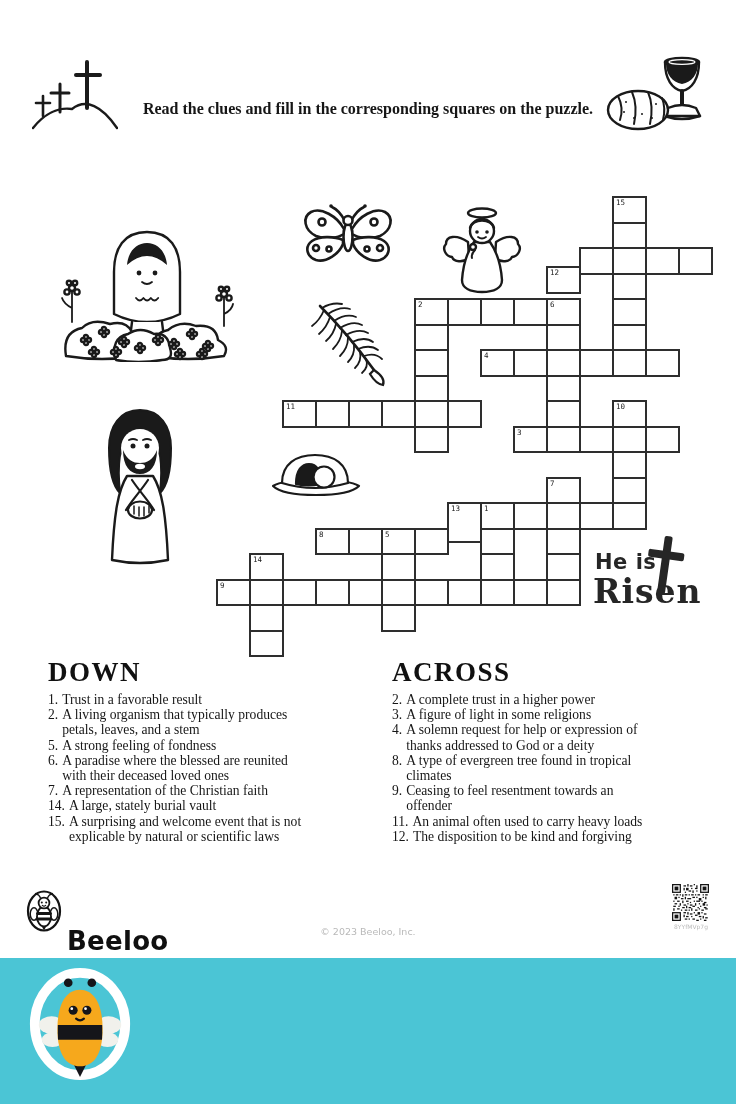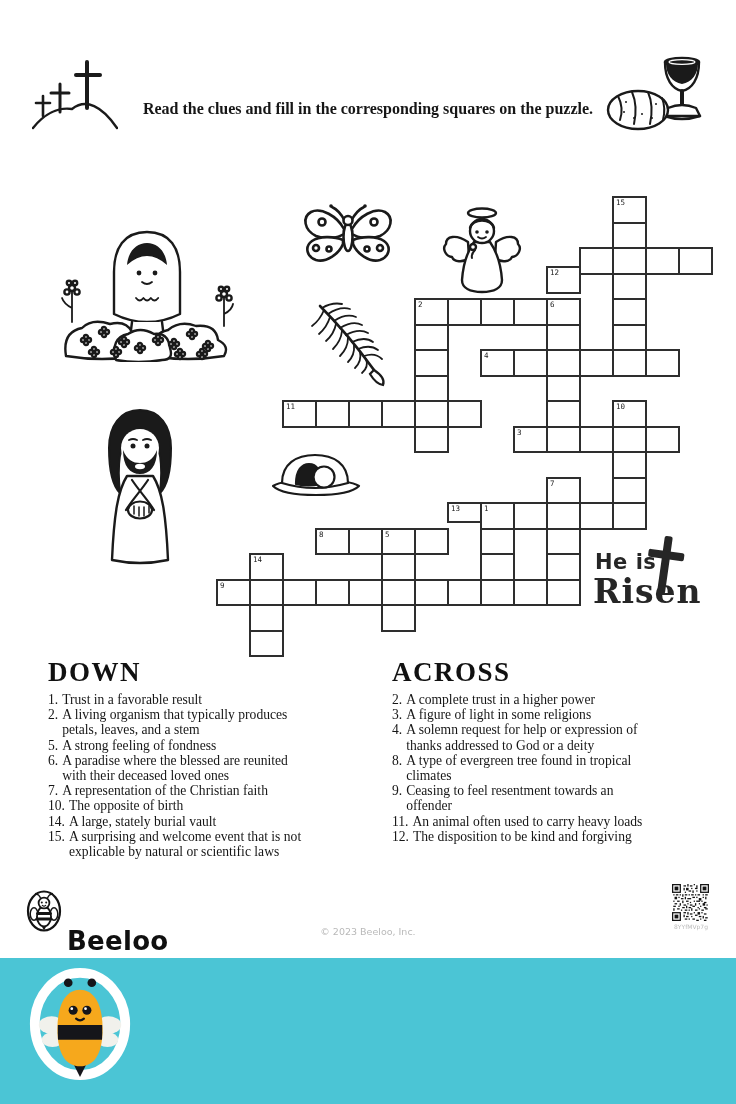--- a/index.html
+++ b/index.html
@@ -264,21 +264,21 @@
       </div>
       <div class="cell" style="left: 579px; top: 425.5px; width: 35px; height: 27.5px; border-color: rgb(46, 46, 46);"></div>
       <div class="cell" style="left: 645px; top: 425.5px; width: 35px; height: 27.5px; border-color: rgb(46, 46, 46);"></div>
       <div class="cell" style="left: 546px; top: 476.5px; width: 35px; height: 27.5px; border-color: rgb(46, 46, 46);">
         <span class="cellnum">7</span>
       </div>
       <div class="cell" style="left: 546px; top: 502px; width: 35px; height: 27.5px; border-color: rgb(46, 46, 46);"></div>
       <div class="cell" style="left: 546px; top: 527.5px; width: 35px; height: 27.5px; border-color: rgb(46, 46, 46);"></div>
       <div class="cell" style="left: 546px; top: 553px; width: 35px; height: 27.5px; border-color: rgb(46, 46, 46);"></div>
       <div class="cell" style="left: 546px; top: 578.5px; width: 35px; height: 27.5px; border-color: rgb(46, 46, 46);"></div>
-      <div class="cell" style="left: 447px; top: 502px; width: 35px; height: 21px; border-color: rgb(46, 46, 46);">
+      <div class="cell" style="left: 447px; top: 502px; width: 35px; height: 41px; border-color: rgb(46, 46, 46);">
         <span class="cellnum">13</span>
       </div>
       <div class="cell" style="left: 480px; top: 502px; width: 35px; height: 27.5px; border-color: rgb(46, 46, 46);">
         <span class="cellnum">1</span>
       </div>
       <div class="cell" style="left: 513px; top: 502px; width: 35px; height: 27.5px; border-color: rgb(46, 46, 46);"></div>
       <div class="cell" style="left: 579px; top: 502px; width: 35px; height: 27.5px; border-color: rgb(46, 46, 46);"></div>
       <div class="cell" style="left: 480px; top: 527.5px; width: 35px; height: 27.5px; border-color: rgb(46, 46, 46);"></div>
       <div class="cell" style="left: 480px; top: 553px; width: 35px; height: 27.5px; border-color: rgb(46, 46, 46);"></div>
       <div class="cell" style="left: 480px; top: 578.5px; width: 35px; height: 27.5px; border-color: rgb(46, 46, 46);"></div>
@@ -337,24 +337,20 @@
         <span class="ctext">A strong feeling of fondness</span>
       </div>
       <div class="clue">
         <span class="cnum">6.</span>
         <span class="ctext">A paradise where the blessed are reunited
 with their deceased loved ones</span>
       </div>
       <div class="clue">
         <span class="cnum">7.</span>
         <span class="ctext">A representation of the Christian faith</span>
-      </div>
-      <div class="clue">
-        <span class="cnum">10.</span>
-        <span class="ctext">The opposite of birth</span>
       </div>
       <div class="clue">
         <span class="cnum">14.</span>
         <span class="ctext">A large, stately burial vault</span>
       </div>
       <div class="clue">
         <span class="cnum">15.</span>
         <span class="ctext">A surprising and welcome event that is not
 explicable by natural or scientific laws</span>
       </div>

